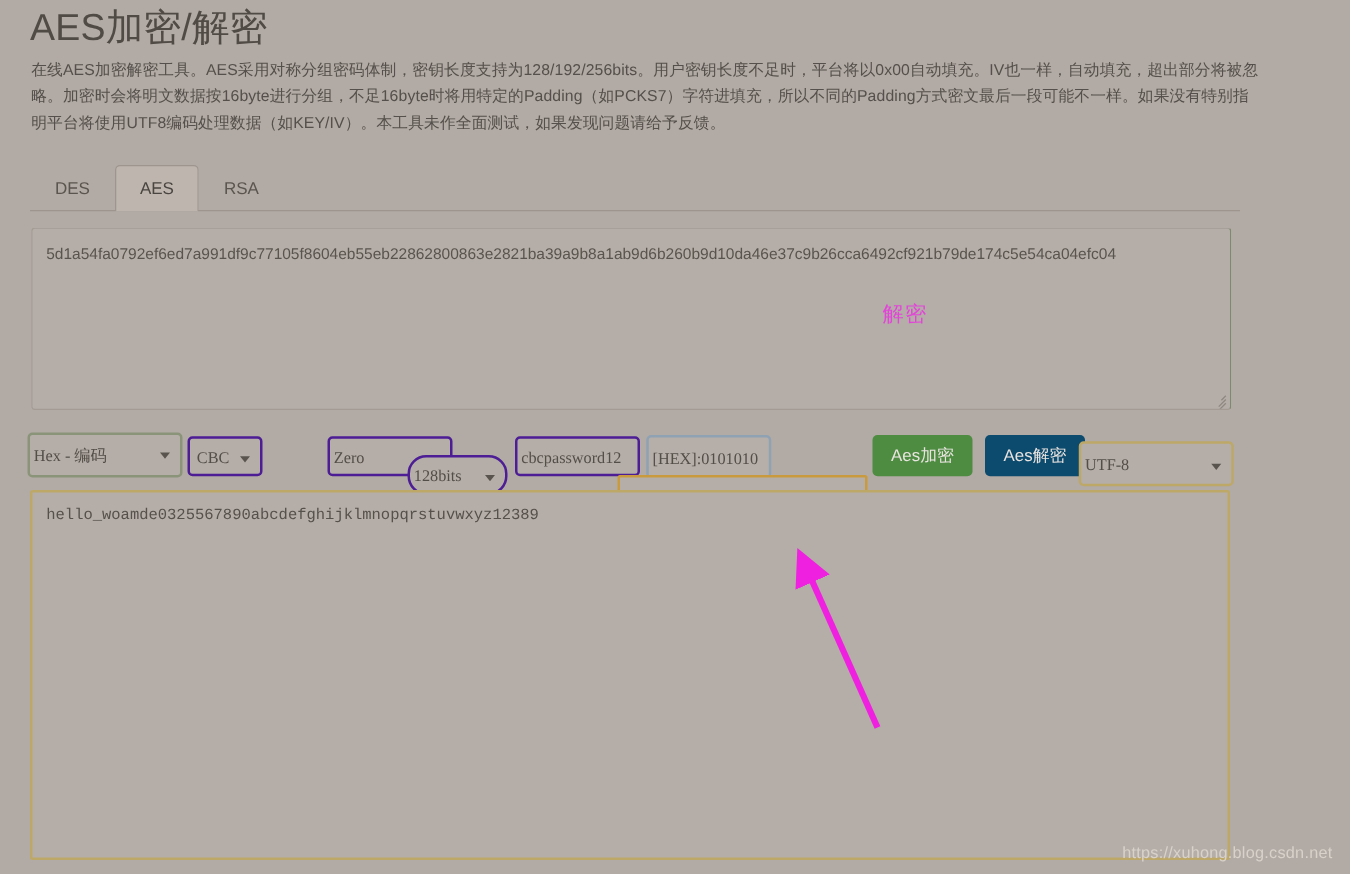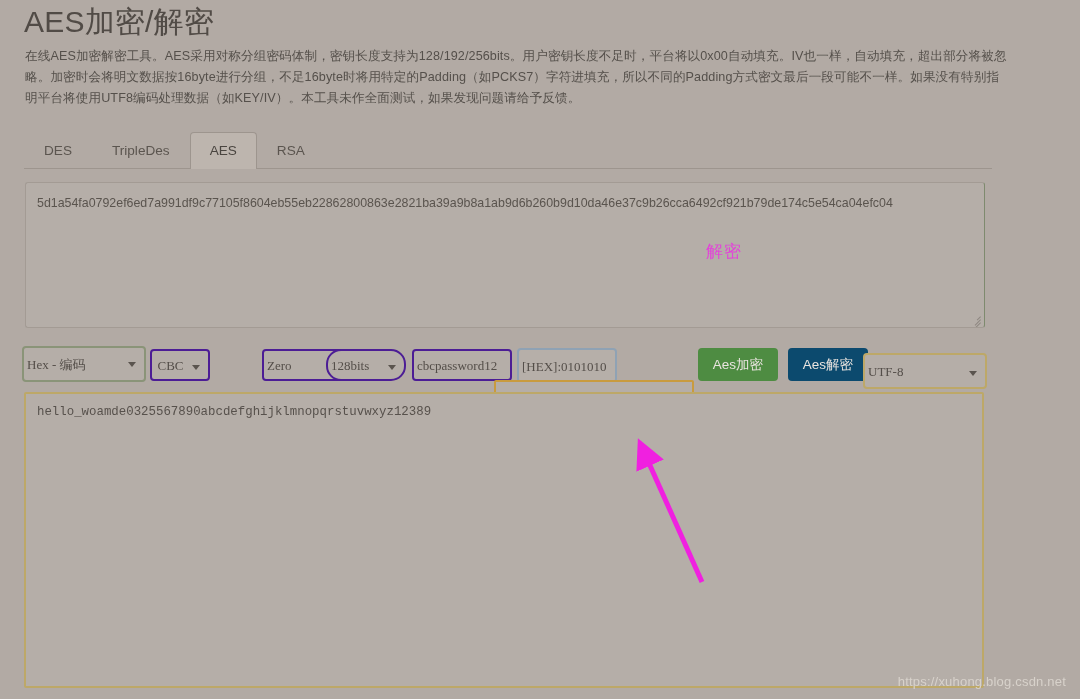--- a/index.html
+++ b/index.html
@@ -153,21 +153,21 @@
     border-right: 4px solid transparent;
     border-top: 5px solid #5a544e;
   }
   .sel-encoding {
     left: 0px; top: 2px;
     width: 124px; height: 36px; line-height: 34px;
     border-color: #8a9478;
   }
   .sel-mode     { left: 128px; top: 5px; width: 60px; text-align: center; }
   .sel-padding  { left: 196px; top: 5px; width: 100px; margin-left: 44px; }
-  .sel-bits     { left: 304px; top: 5px; width: 80px; border-radius: 15px; }
+  .sel-bits     { left: 304px; top: 20px; width: 80px; border-radius: 15px; }
   .txt-key      { left: 390px; top: 5px; width: 100px; }
   .txt-iv       {
     left: 495px; top: 4px; width: 100px; height: 35px; line-height: 33px;
     border-color: #8fa2b4;
     background: #b6afa9;
   }
 
   
   .btn {
     position: absolute;
@@ -252,21 +252,20 @@
   }
 </style>
 </head>
 <body>
 
 <div class="page-title">AES加密/解密</div>
 <div class="page-desc">在线AES加密解密工具。AES采用对称分组密码体制，密钥长度支持为128/192/256bits。用户密钥长度不足时，平台将以0x00自动填充。IV也一样，自动填充，超出部分将被忽略。加密时会将明文数据按16byte进行分组，不足16byte时将用特定的Padding（如PCKS7）字符进填充，所以不同的Padding方式密文最后一段可能不一样。如果没有特别指明平台将使用UTF8编码处理数据（如KEY/IV）。本工具未作全面测试，如果发现问题请给予反馈。</div>
 
 <div class="tabs">
   <div class="tab">DES</div>
-  <div class="tab">TripleDes</div>
   <div class="tab active">AES</div>
   <div class="tab">RSA</div>
 </div>
 
 <div class="cipher-box">
   <span>5d1a54fa0792ef6ed7a991df9c77105f8604eb55eb22862800863e2821ba39a9b8a1ab9d6b260b9d10da46e37c9b26cca6492cf921b79de174c5e54ca04efc04</span>
   <span class="resize-grip">
       <i></i>
       <i></i>
       <i></i>

